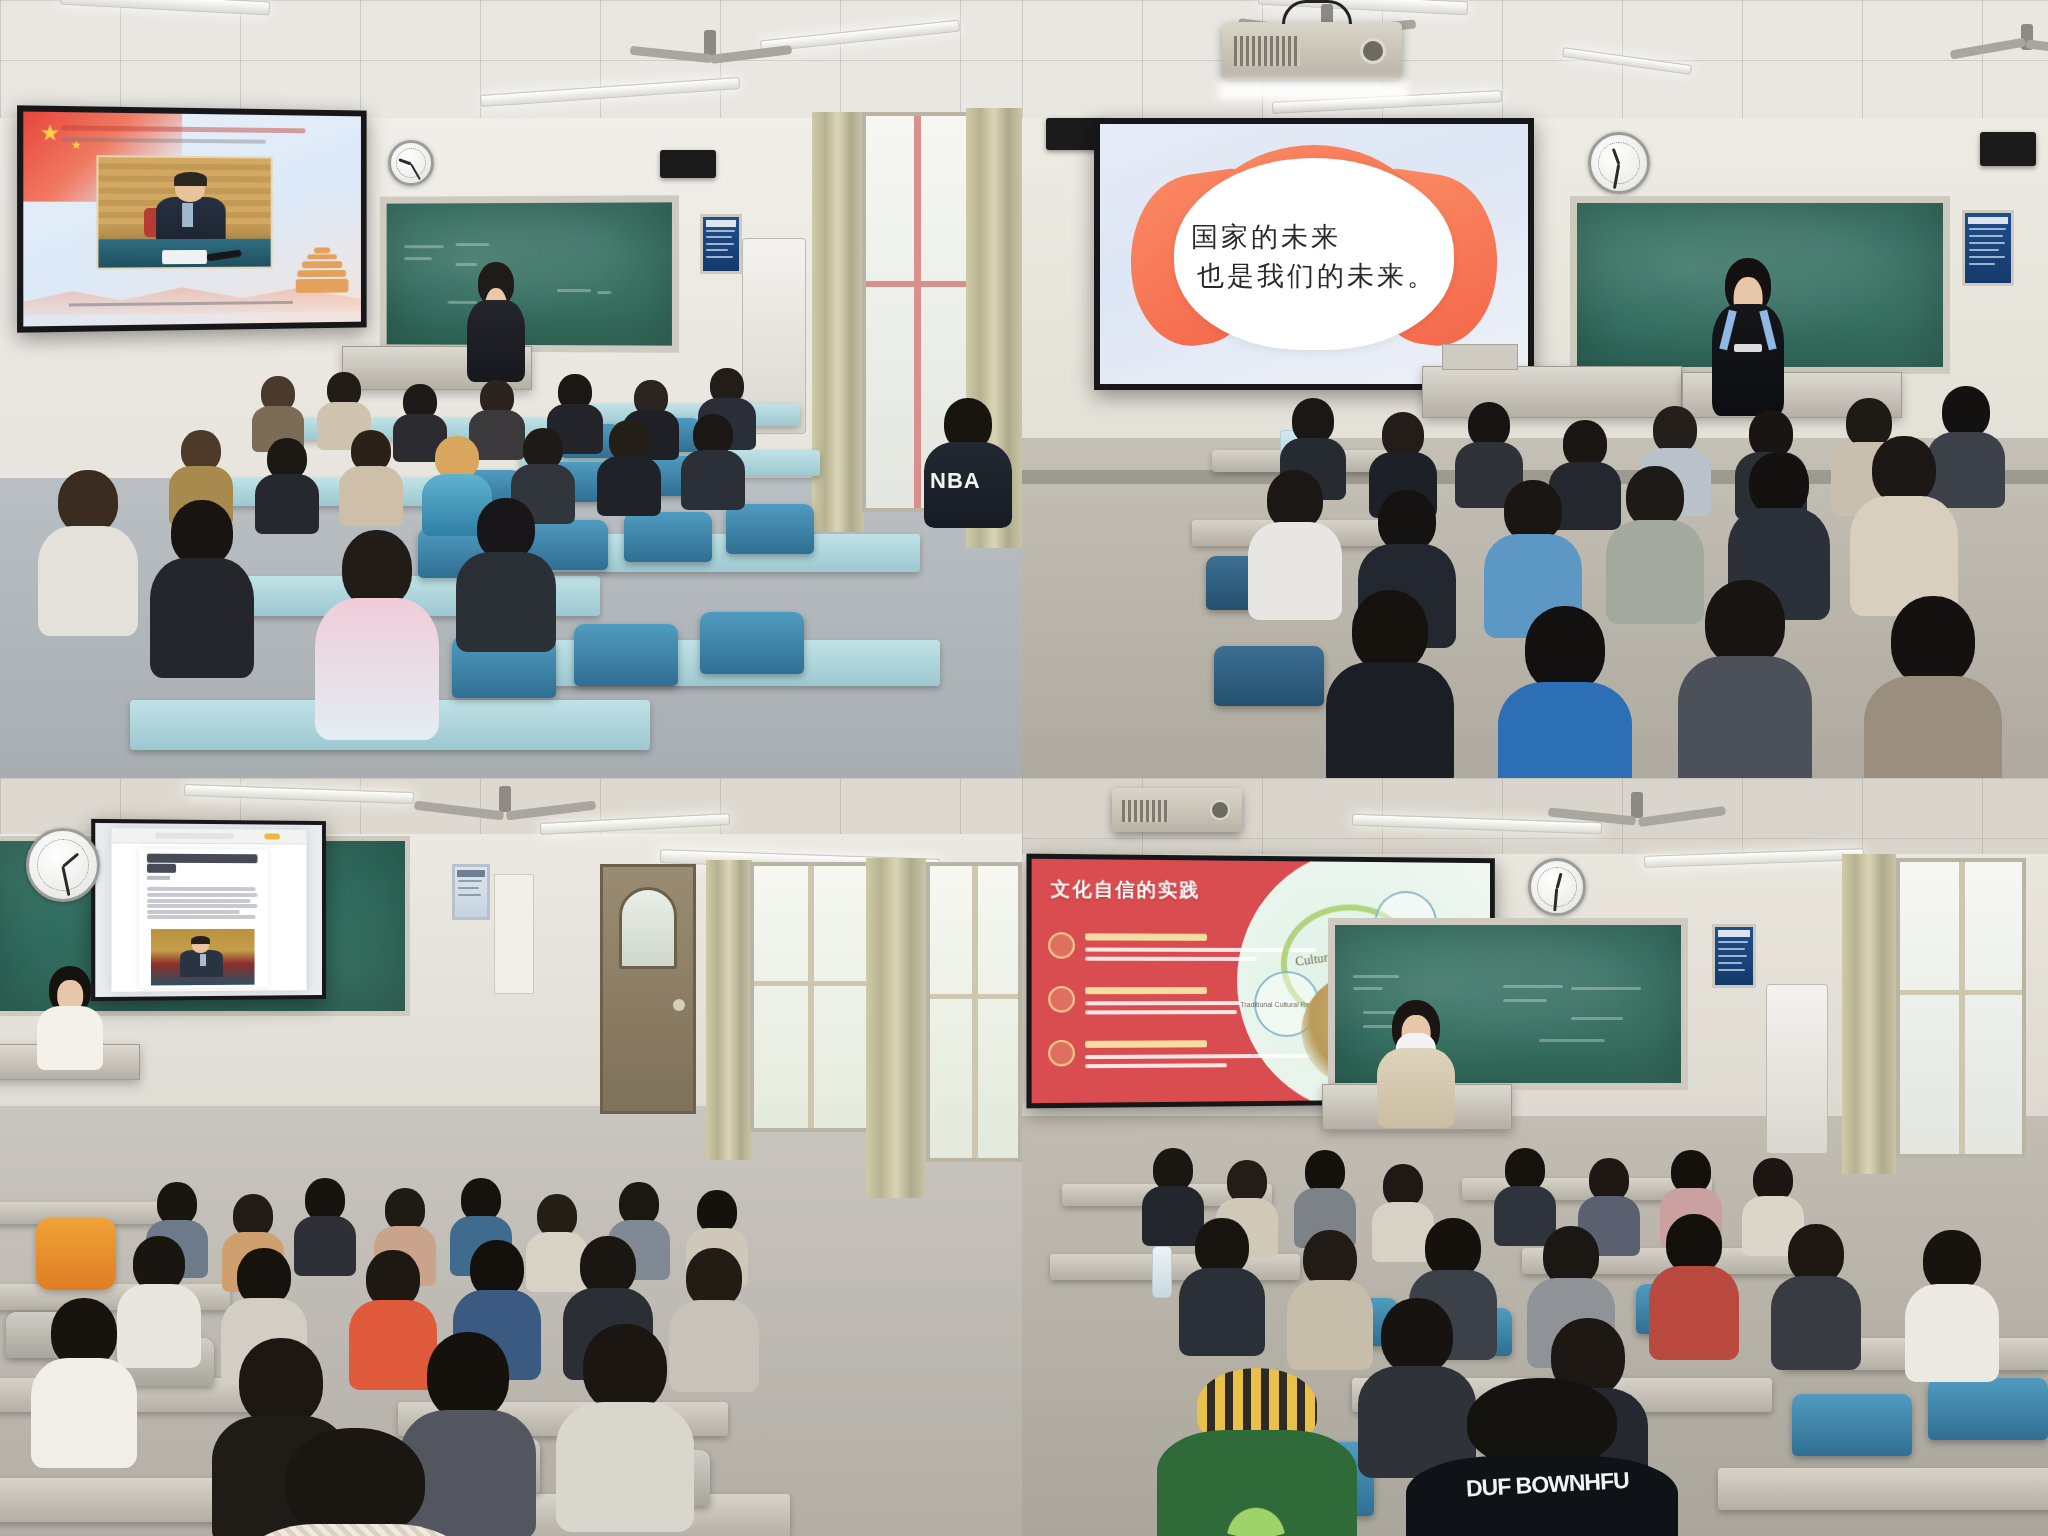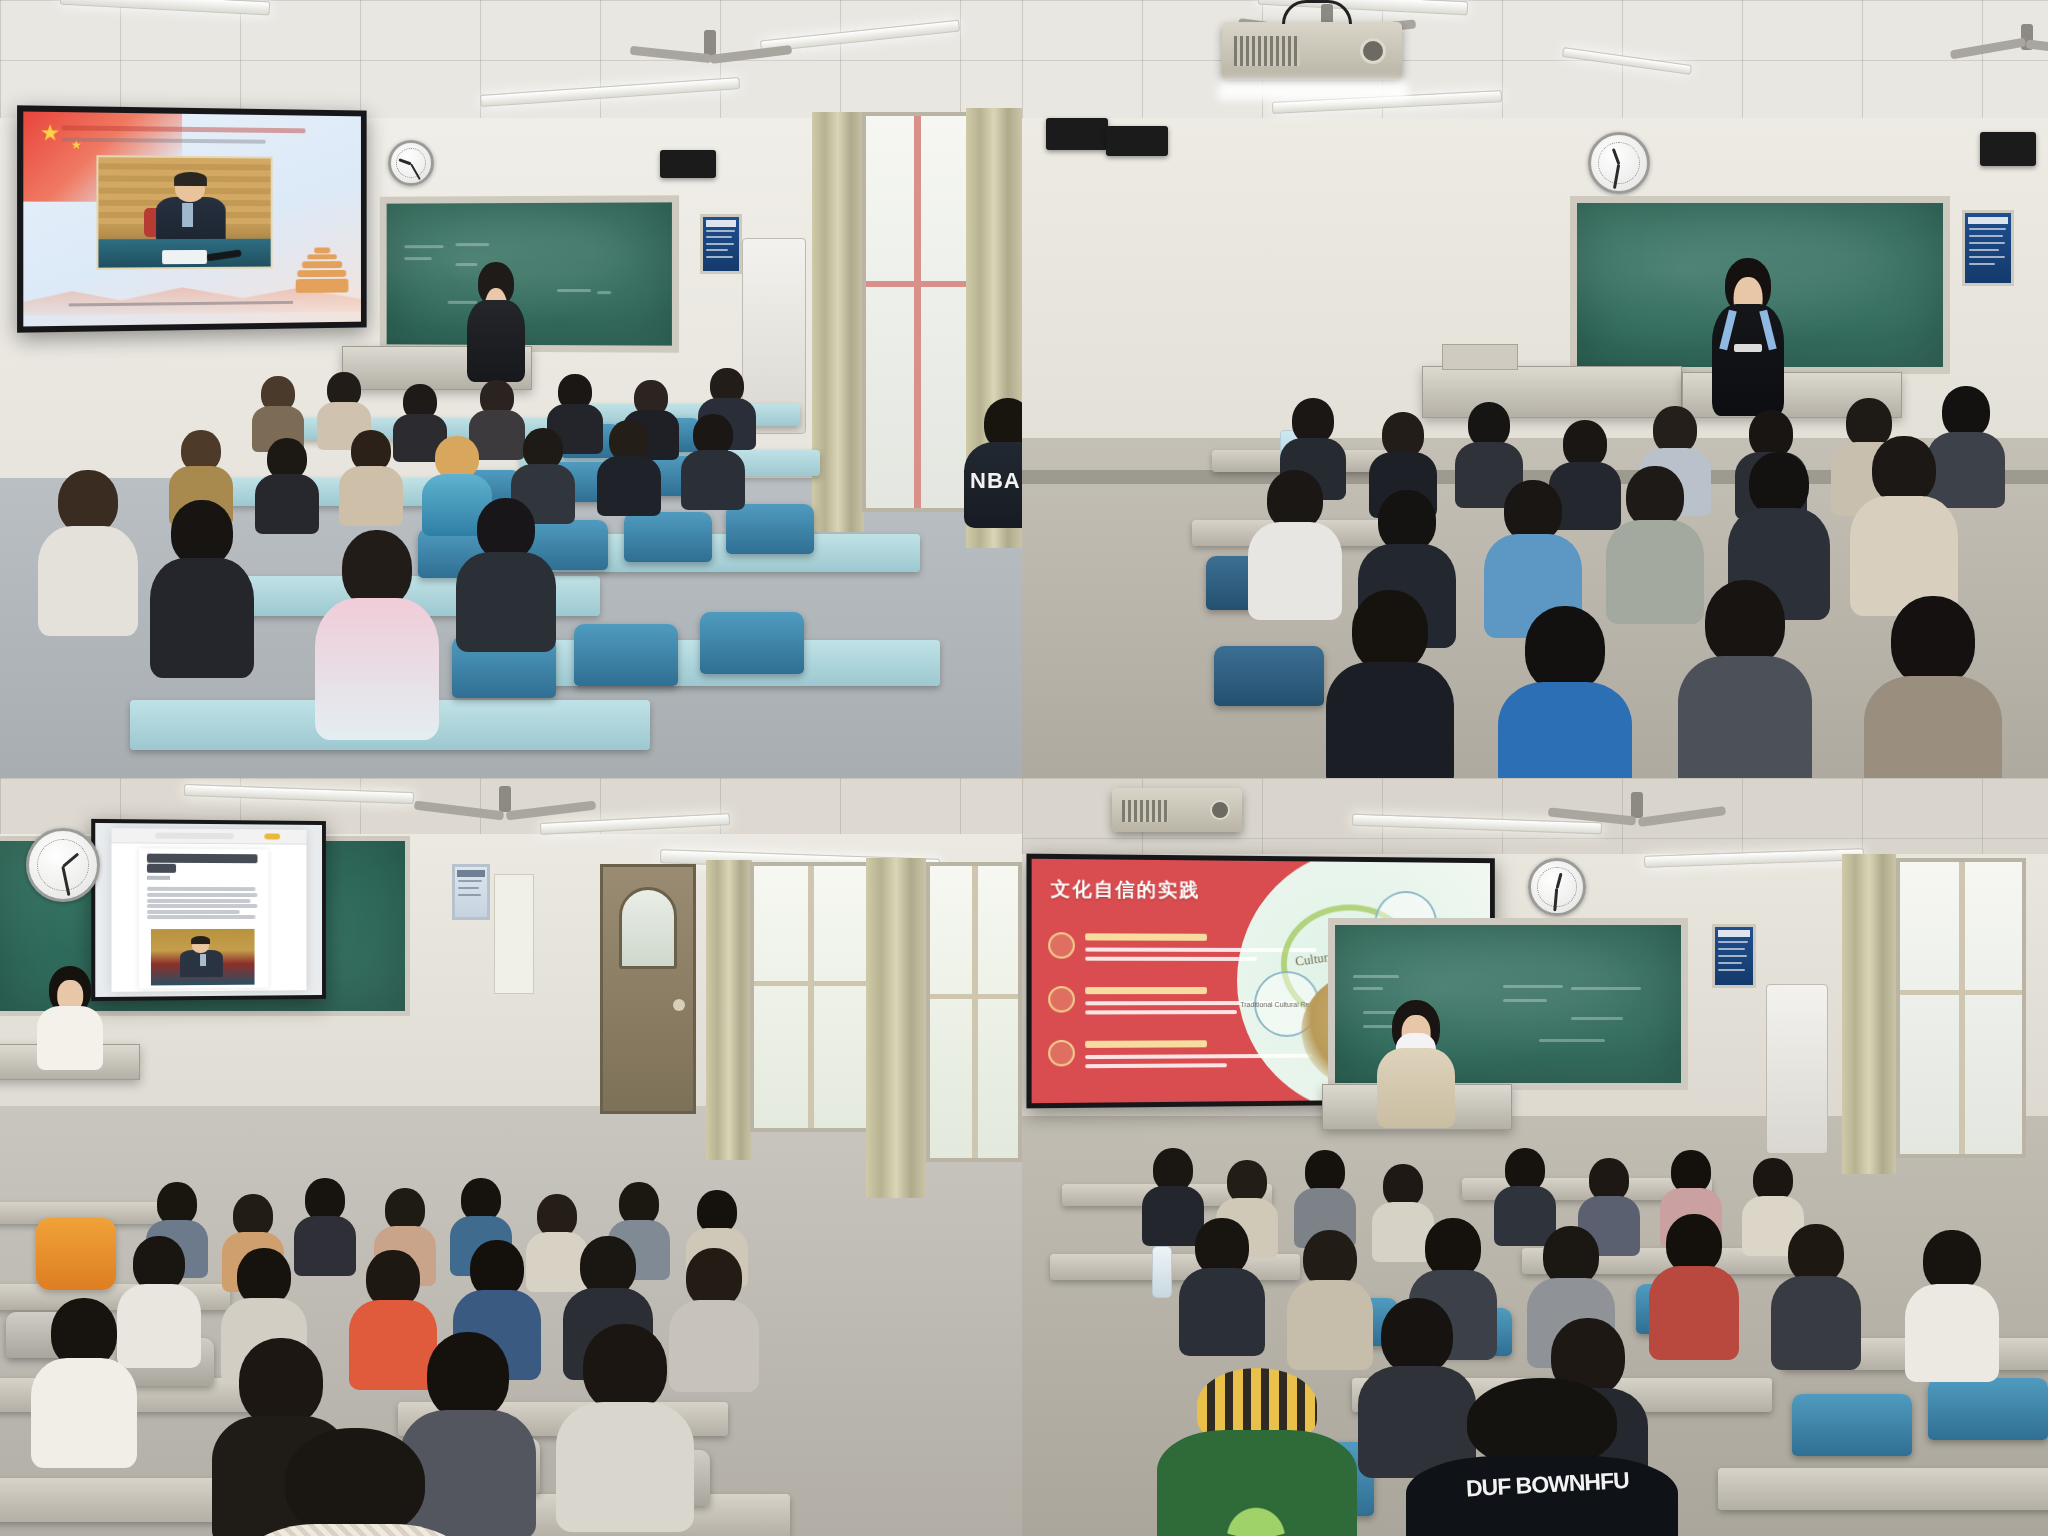--- a/index.html
+++ b/index.html
@@ -313,21 +313,21 @@
       <div class="body" style="top:30px;width:56px;height:50px;background:#24252a;"></div>
     </div>
     <div class="person" style="left:624px;top:380px;width:54px;height:74px;">
       <div class="head" style="top:0;width:34px;height:36px;background:#2c2420;"></div>
       <div class="body" style="top:30px;width:56px;height:50px;background:#1f2026;"></div>
     </div>
     <div class="person" style="left:700px;top:368px;width:54px;height:74px;">
       <div class="head" style="top:0;width:34px;height:36px;background:#221d19;"></div>
       <div class="body" style="top:30px;width:58px;height:52px;background:#2a2e38;"></div>
     </div>
-    <div class="person" style="left:924px;top:398px;width:88px;height:130px;margin-left:40px;">
+    <div class="person" style="left:924px;top:398px;width:88px;height:130px;">
       <div class="head" style="top:0;width:48px;height:52px;background:#18150f;"></div>
       <div class="body" style="top:44px;width:88px;height:86px;background:linear-gradient(180deg,#222831,#171c24);"></div>
       <div style="position:absolute;left:6px;top:70px;color:#f2f2f2;font-weight:bold;font-size:22px;letter-spacing:1px;">NBA</div>
     </div>
 
     <div class="person" style="left:170px;top:430px;width:62px;height:88px;">
       <div class="head" style="top:0;width:40px;height:42px;background:#4d3a28;"></div>
       <div class="body" style="top:36px;width:64px;height:60px;background:#a98a4e;"></div>
     </div>
     <div class="person" style="left:256px;top:438px;width:62px;height:88px;">
@@ -397,20 +397,34 @@
     <div class="projector" style="left:200px;top:22px;width:180px;height:58px;">
       <div class="vent" style="left:12px;top:14px;width:66px;height:30px;"></div>
       <div style="position:absolute;right:16px;top:16px;width:26px;height:26px;border-radius:50%;background:#6d6a62;border:3px solid #ded9cc;"></div>
       <div style="position:absolute;left:60px;top:-22px;width:70px;height:24px;border:3px solid #222;border-bottom:none;border-radius:40px 40px 0 0;"></div>
     </div>
     <div style="position:absolute;left:196px;top:80px;width:190px;height:20px;background:rgba(255,255,255,.9);filter:blur(4px);"></div>
     <div class="speaker-box" style="left:24px;top:118px;width:62px;height:32px;"></div>
     <div class="speaker-box" style="left:84px;top:126px;width:62px;height:30px;"></div>
     <div class="speaker-box" style="right:12px;top:132px;width:56px;height:34px;"></div>
 
+    <div class="screen" style="left:72px;top:118px;width:440px;height:272px;">
+      <div class="slide slide-b">
+        <div class="lotus">
+          <div class="petal pl-left"></div>
+          <div class="petal pl-right"></div>
+          <div class="petal pl-mid"></div>
+          <div class="bowl"></div>
+          <div class="lines">
+            <div>国家的未来</div>
+            <div>也是我们的未来。</div>
+          </div>
+        </div>
+      </div>
+    </div>
 
     <div class="clock" style="left:566px;top:132px;width:62px;height:62px;">
       <div class="tickring"></div>
       <div class="hand" style="width:17px;height:3px;transform:rotate(250deg);"></div>
       <div class="hand" style="width:25px;height:2.5px;transform:rotate(100deg);"></div>
     </div>
 
     <div class="board" style="left:548px;top:196px;width:380px;height:178px;">
       <div class="chalkdust"></div>
     </div>

